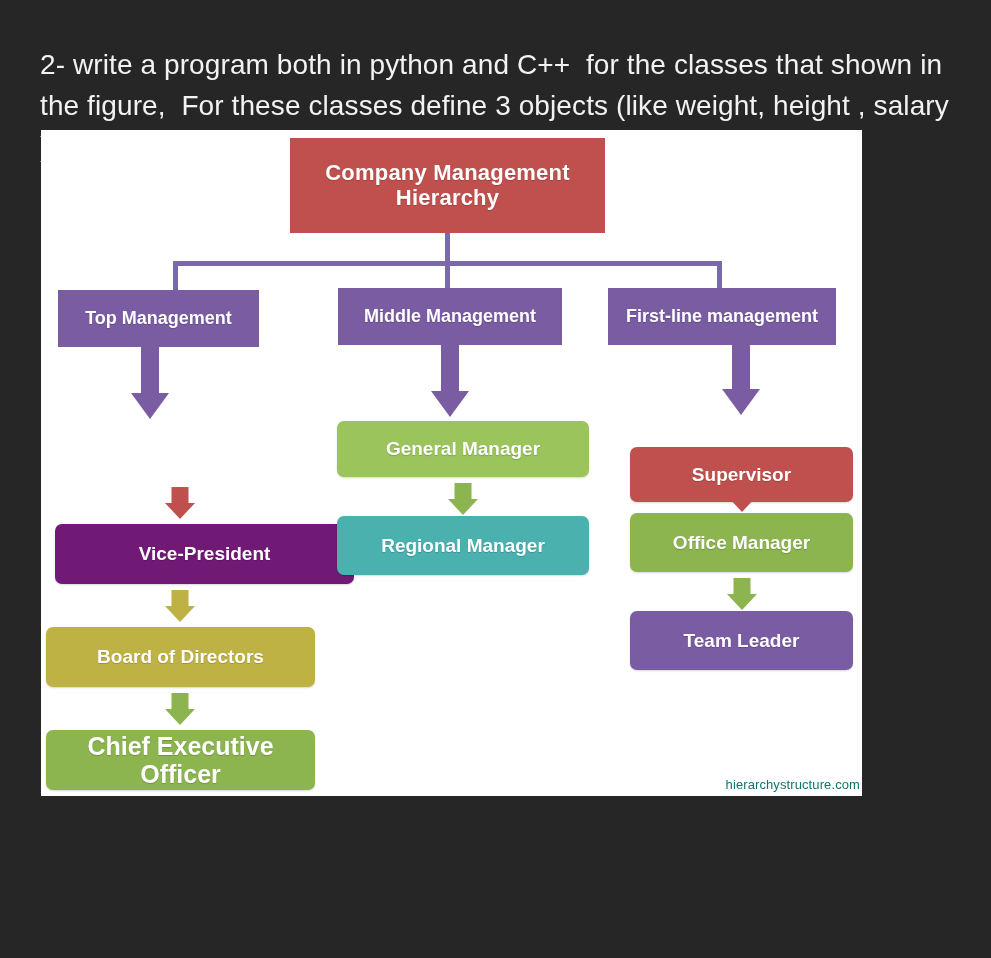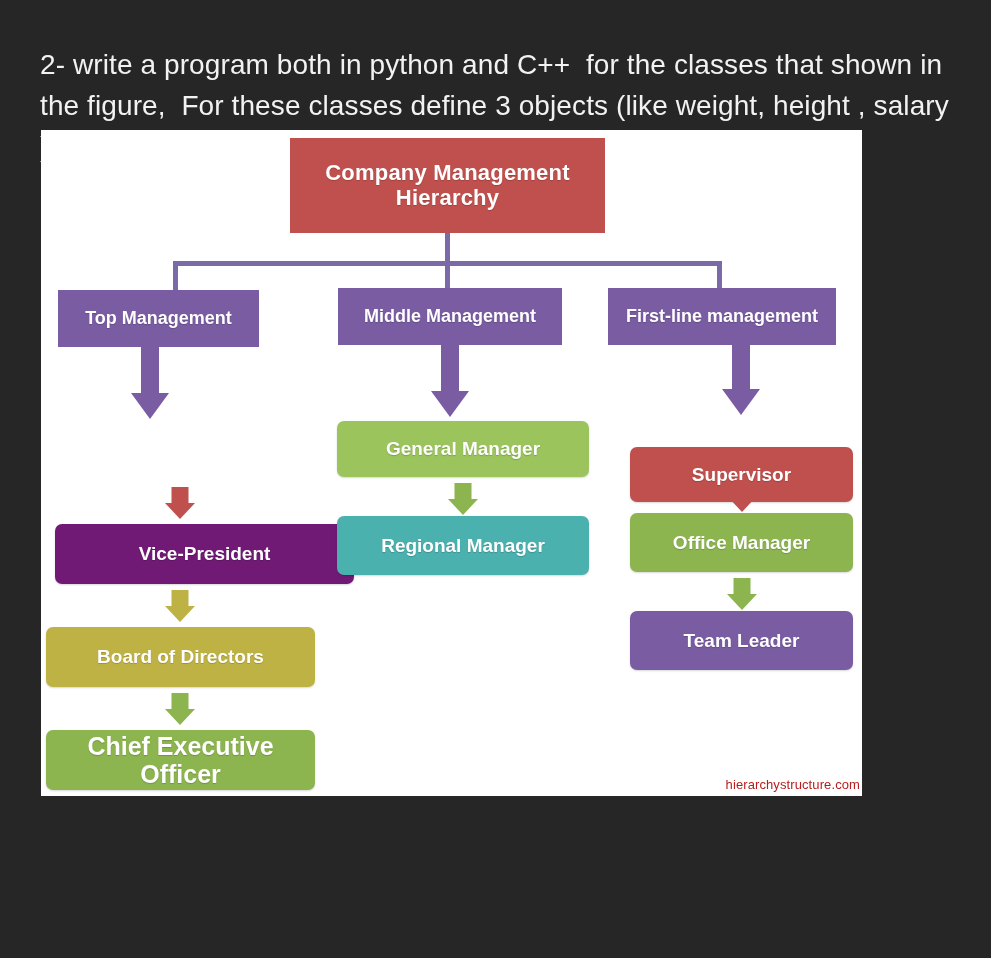--- a/index.html
+++ b/index.html
@@ -120,21 +120,21 @@
     height: 0;
     border-left: 15px solid transparent;
     border-right: 15px solid transparent;
   }
 
   #watermark {
     position: absolute;
     right: 2px;
     bottom: 4px;
     font-size: 13px;
-    color: #b91c1c;
+    color: #0f766e;
     font-family: "Liberation Sans", sans-serif;
     letter-spacing: .1px;
   }
 </style>
 </head>
 <body>
 
 <div id="question-text">2- write a program both in python and C++  for the classes that shown in the figure,  For these classes define 3 objects (like weight, height , salary  )</div>
 
 <div id="diagram-panel">

